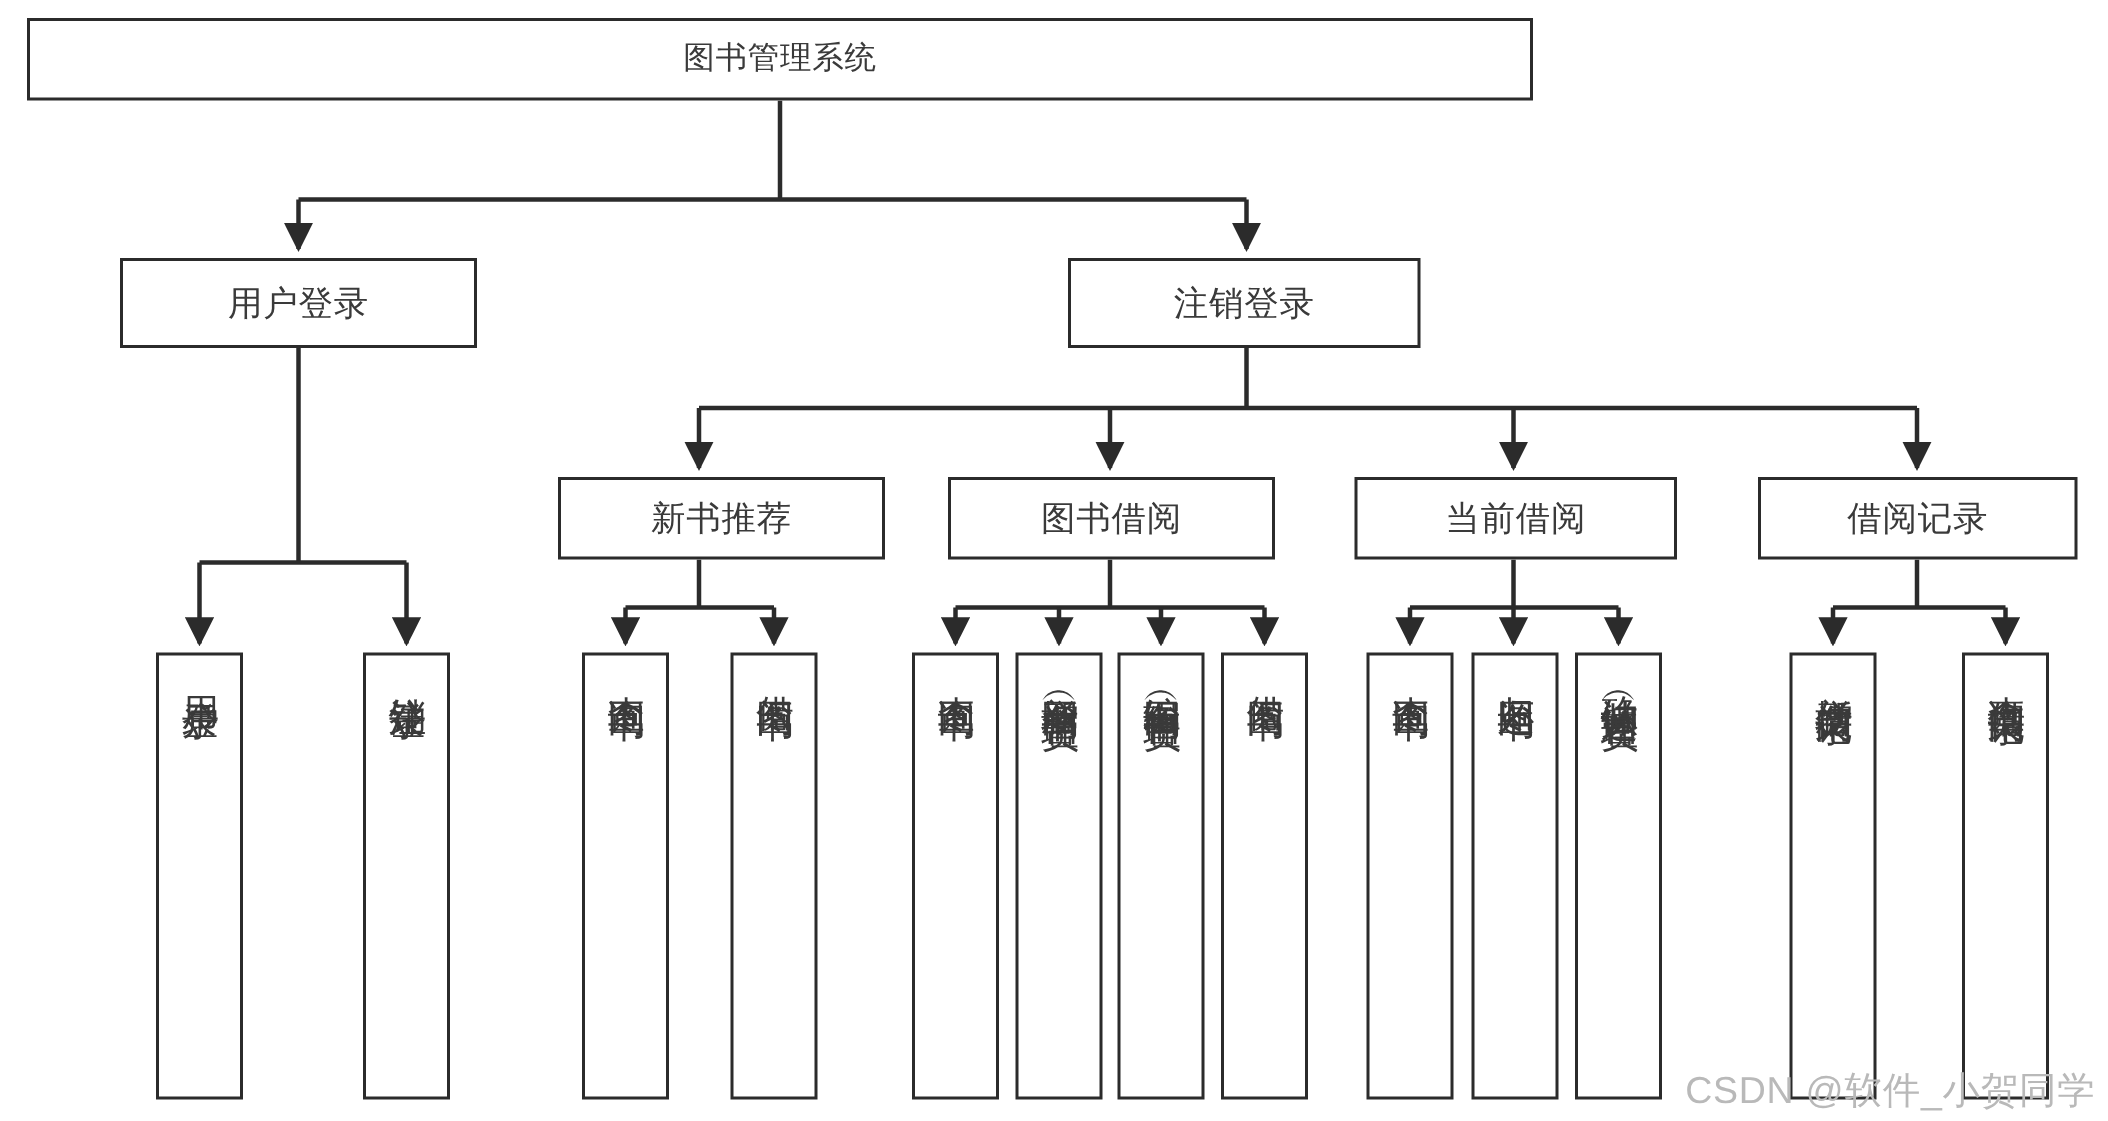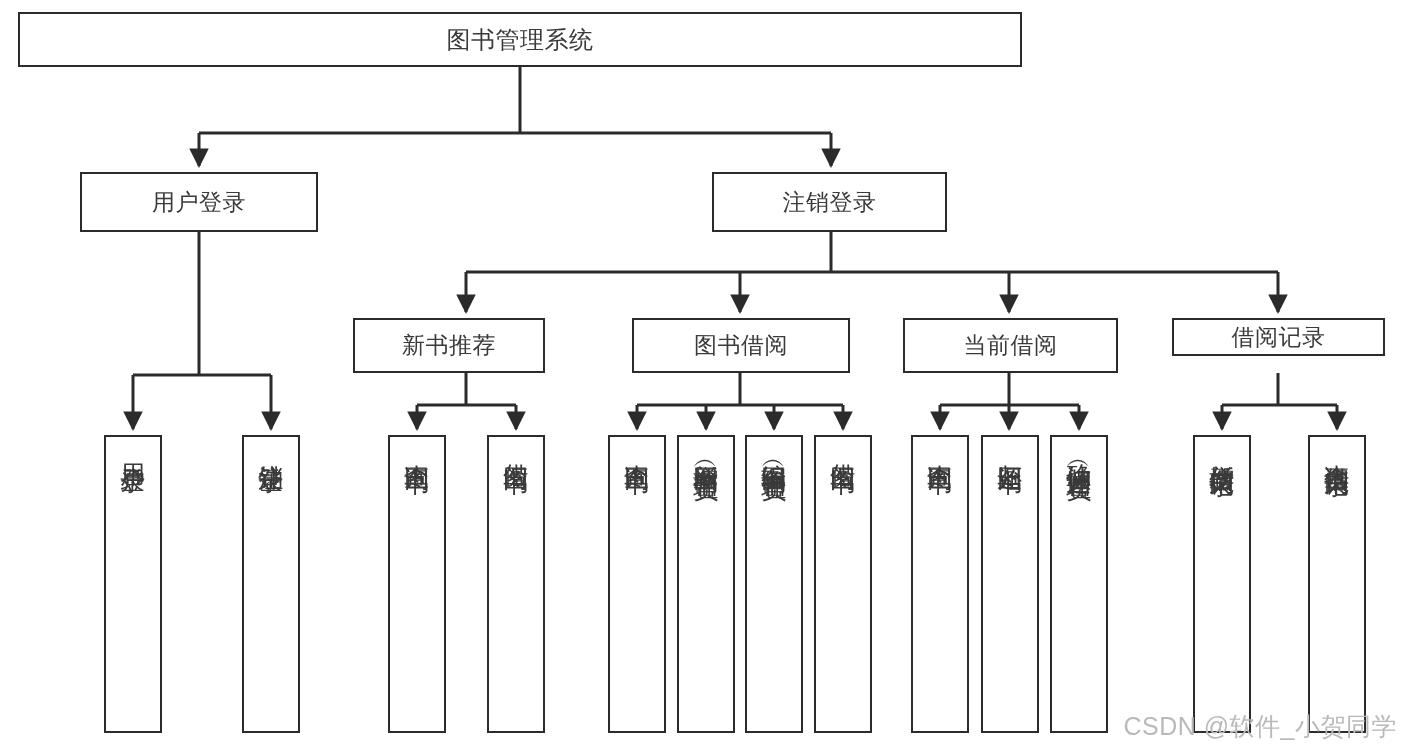--- a/index.html
+++ b/index.html
@@ -36,21 +36,21 @@
   .node .label{
     color:#3a3a3a;
     line-height:1.15;
     letter-spacing:0.5px;
     white-space:nowrap;
   }
   
   .node.horiz .label{
     font-size:23px;
   }
-  .node.root .label{ font-size:24px; }
+  .node.root .label{ font-size:21px; }
   
   .node.leaf{
     align-items:flex-start;
     justify-content:center;
     padding-top:7px;
   }
   .node.leaf .label{
     writing-mode:vertical-rl;
     text-orientation:upright;
     font-size:25px;
@@ -129,30 +129,30 @@
     <span class="label">图书管理系统</span>
   </div>
 
   <div class="node horiz" style="left:80px;top:172px;width:238px;height:60px;">
     <span class="label">用户登录</span>
   </div>
   <div class="node horiz" style="left:712px;top:172px;width:235px;height:60px;">
     <span class="label">注销登录</span>
   </div>
 
-  <div class="node horiz" style="left:353px;top:318px;width:192px;height:55px;">
+  <div class="node horiz" style="left:372px;top:318px;width:218px;height:55px;">
     <span class="label">新书推荐</span>
   </div>
   <div class="node horiz" style="left:903px;top:318px;width:215px;height:55px;">
     <span class="label">当前借阅</span>
   </div>
   <div class="node horiz" style="left:632px;top:318px;width:218px;height:55px;">
     <span class="label">图书借阅</span>
   </div>
-  <div class="node horiz" style="left:1172px;top:318px;width:213px;height:38px;">
+  <div class="node horiz" style="left:1172px;top:318px;width:213px;height:55px;">
     <span class="label">借阅记录</span>
   </div>
 
   <div class="node leaf" style="left:104px;top:435px;width:58px;height:298px;">
     <span class="label">用户登录</span>
   </div>
   <div class="node leaf" style="left:242px;top:435px;width:58px;height:298px;">
     <span class="label">注销登录</span>
   </div>
 

